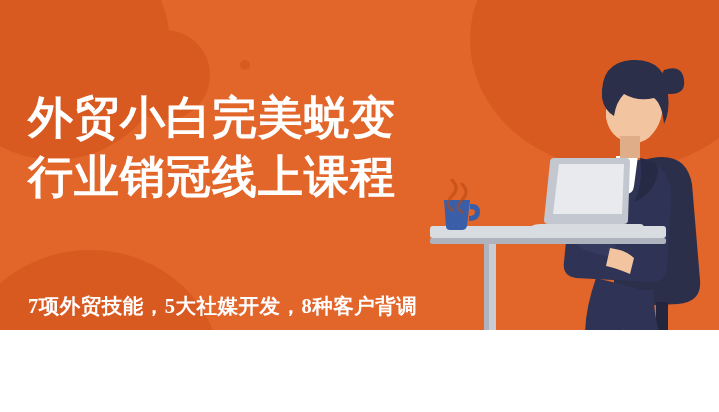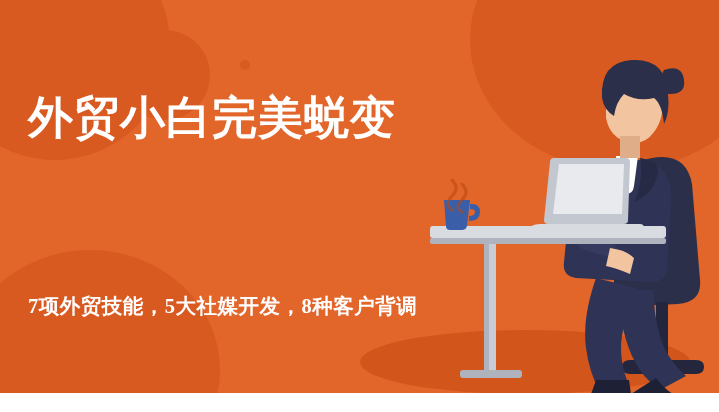--- a/index.html
+++ b/index.html
@@ -3,21 +3,21 @@
 <meta charset="utf-8">
 <style>
   html, body {
     margin: 0;
     padding: 0;
     background: #ffffff;
   }
   #poster {
     position: relative;
     width: 719px;
-    height: 393px;
+    height: 330px;
     overflow: hidden;
     background: #e2652a;
     font-family: "Liberation Sans", sans-serif;
   }
   
   .blob {
     position: absolute;
     border-radius: 50%;
     background: #d95a20;
   }
@@ -156,17 +156,18 @@
         <path d="M24 160 l26 0 l-3 26 q-1 4 -5 4 l-12 0 q-4 0 -4 -4 z" fill="#3a5fa8"></path>
         <path d="M50 164 q10 -1 10 8 q0 9 -11 9 l0 -5 q6 0 6 -4 q0 -3 -5 -3 z" fill="#3a5fa8"></path>
         <path d="M32 140 q8 8 0 16 q-8 8 0 14" stroke="#b8470f" stroke-width="3" fill="none" stroke-linecap="round" opacity="0.55"></path>
         <path d="M42 144 q8 8 0 16 q-8 8 0 12" stroke="#b8470f" stroke-width="3" fill="none" stroke-linecap="round" opacity="0.55"></path>
       </g>
     </svg>
   </div>
 
   <div class="text-block">
     <div class="headline">外贸小白完美蜕变</div>
+    <div class="headline">行业销冠线上课程</div>
   </div>
 
   <div class="subline">7项外贸技能，5大社媒开发，8种客户背调</div>
 
 </div>
 
 </body></html>

